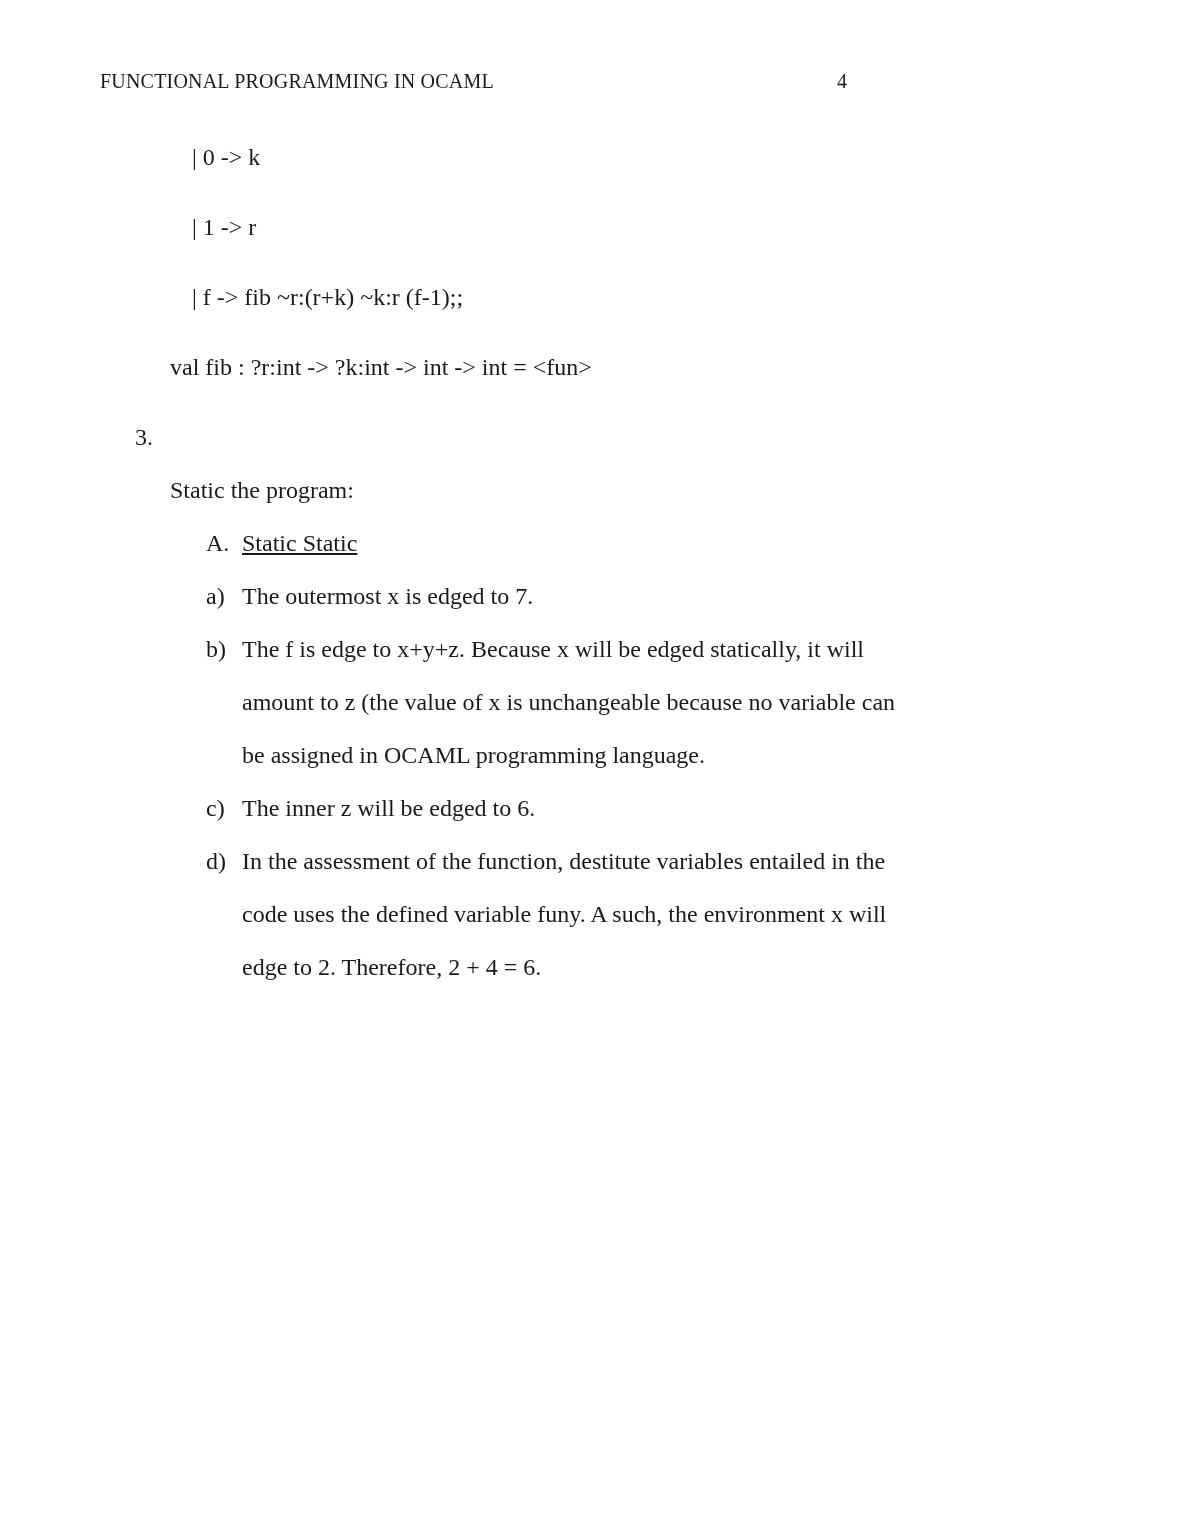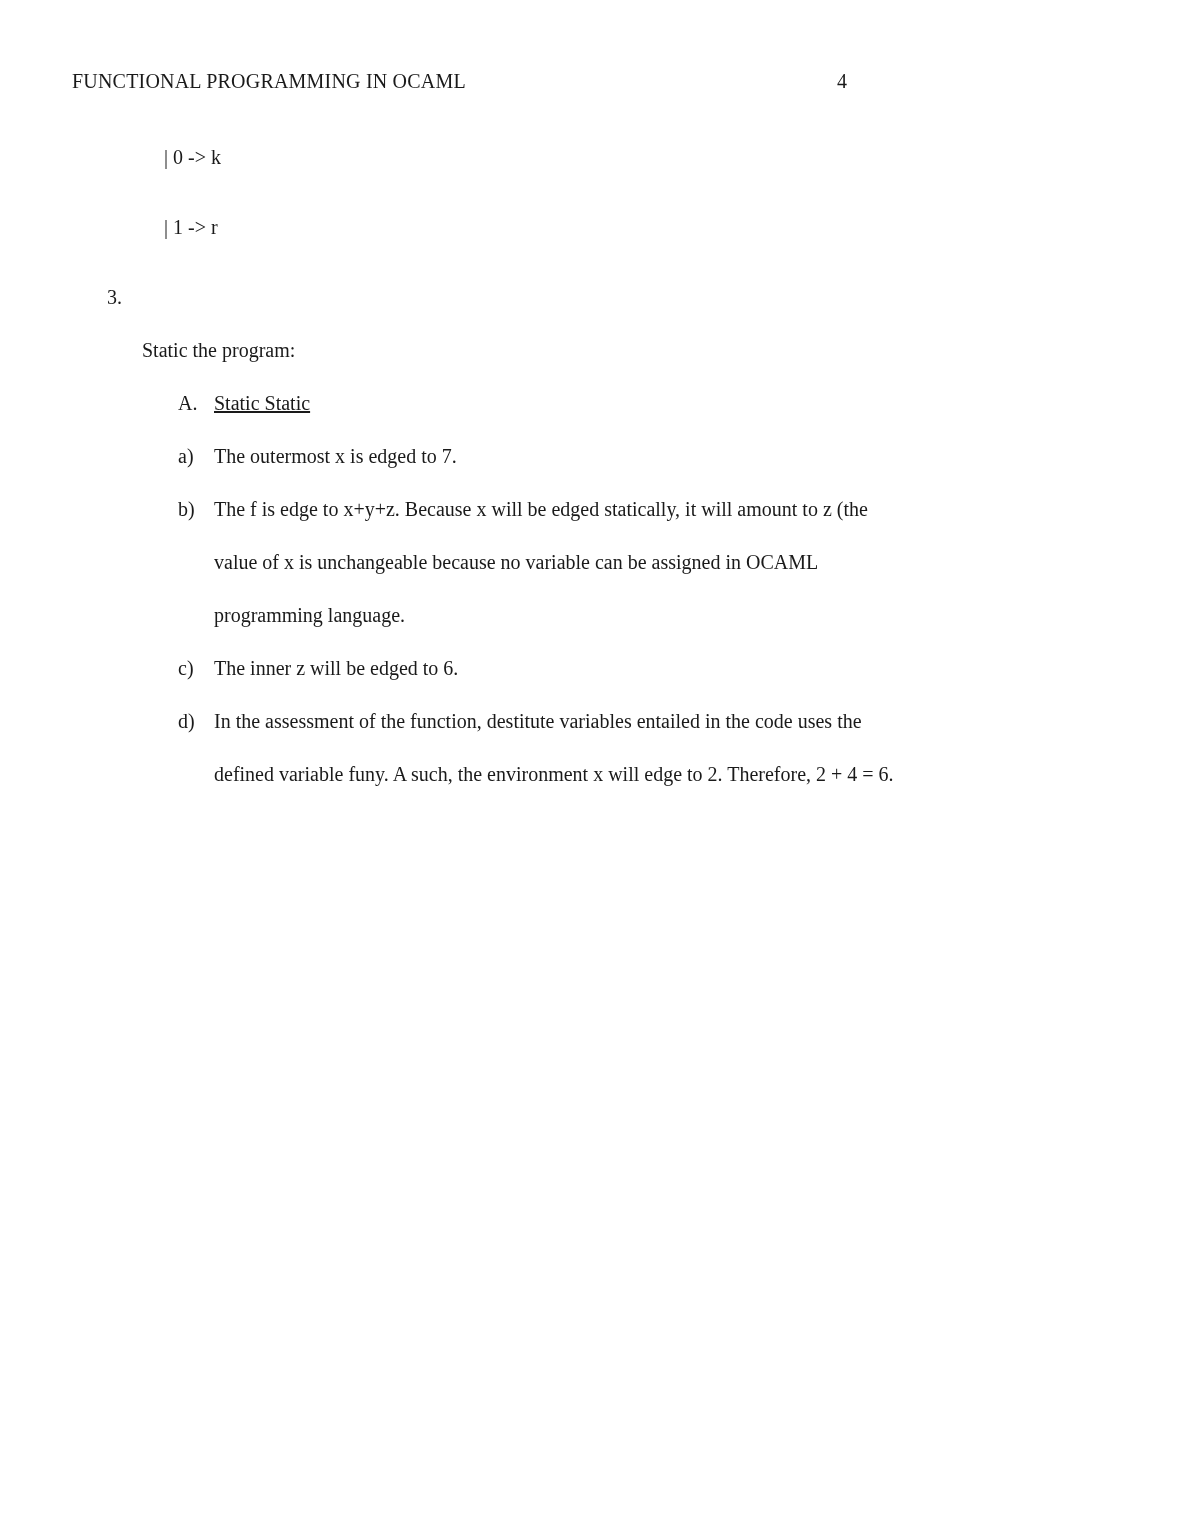--- a/index.html
+++ b/index.html
@@ -8,32 +8,32 @@
     width: 1190px;
     height: 1540px;
     font-family: "Liberation Serif", "DejaVu Serif", serif;
     color: #1a1a1a;
     position: relative;
   }
   .page {
     width: 1052px;
     height: 1540px;
     background: #ffffff;
-    padding: 70px 145px 0 72px;
+    padding: 70px 145px 0 100px;
   }
   .page-header {
     display: flex;
     justify-content: space-between;
     align-items: baseline;
     font-size: 20px;
     padding-right: 60px;
     margin-bottom: 38px;
   }
   .running-head { letter-spacing: 0.2px; }
-  .content { font-size: 20px; line-height: 53px; }
+  .content { font-size: 24px; line-height: 53px; }
   .code-line {
     margin-bottom: 17px;
     white-space: pre;
   }
   .indent-code { padding-left: 92px; }
   .indent-1 { padding-left: 70px; }
   .indent-num { padding-left: 35px; }
   .para {
     padding-left: 70px;
     margin-bottom: 24px;
@@ -62,20 +62,22 @@
 
   <header class="page-header">
     <span class="running-head">FUNCTIONAL PROGRAMMING IN OCAML</span>
     <span class="page-number">4</span>
   </header>
 
   <main class="content">
 
     <p class="code-line indent-code">| 0 -&gt; k</p>
     <p class="code-line indent-code">| 1 -&gt; r</p>
+    <p class="code-line indent-code">| f -&gt; fib ~r:(r+k) ~k:r (f-1);;</p>
+    <p class="code-line indent-1">val fib : ?r:int -&gt; ?k:int -&gt; int -&gt; int = &lt;fun&gt;</p>
 
     <p class="para tight indent-num" style="padding-left:35px">3.</p>
 
     <p class="para tight">Static the program:</p>
 
 
     <div class="list-block">
 
       <div class="list-item heading-item">
         <span class="marker">A.</span>

